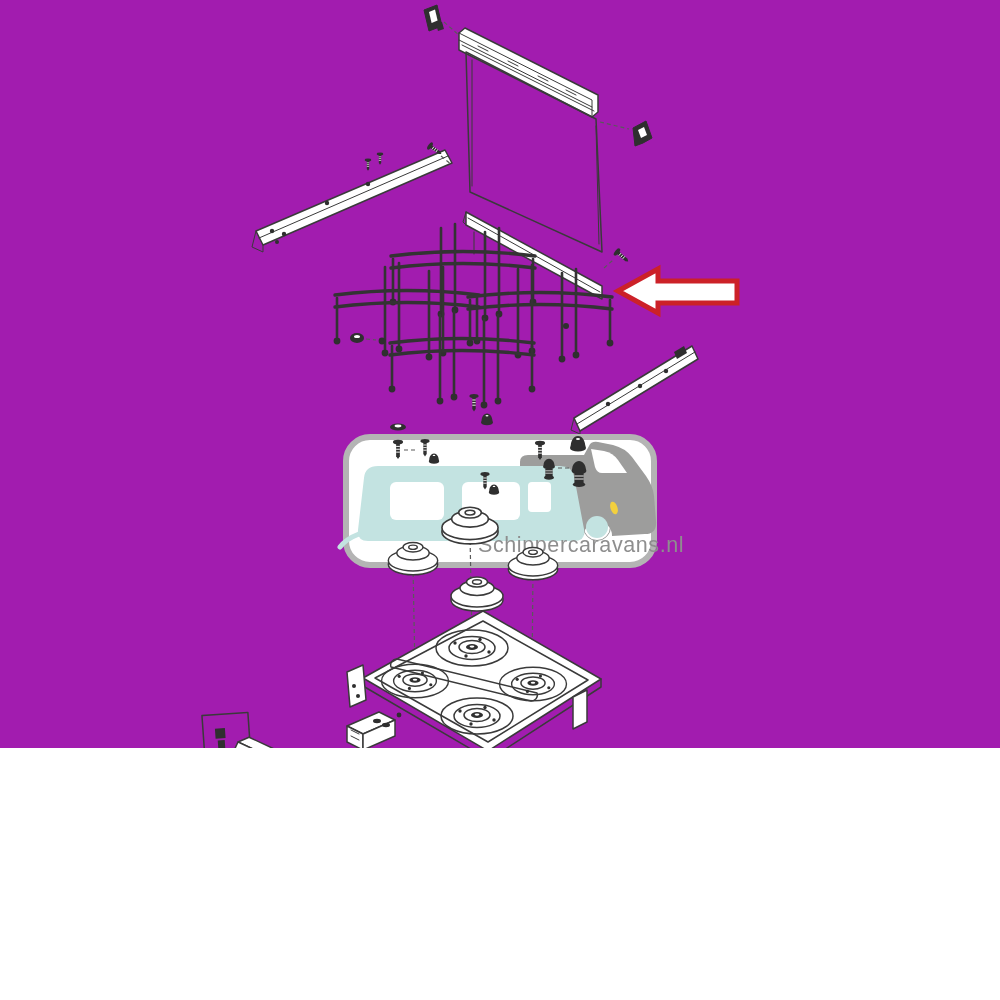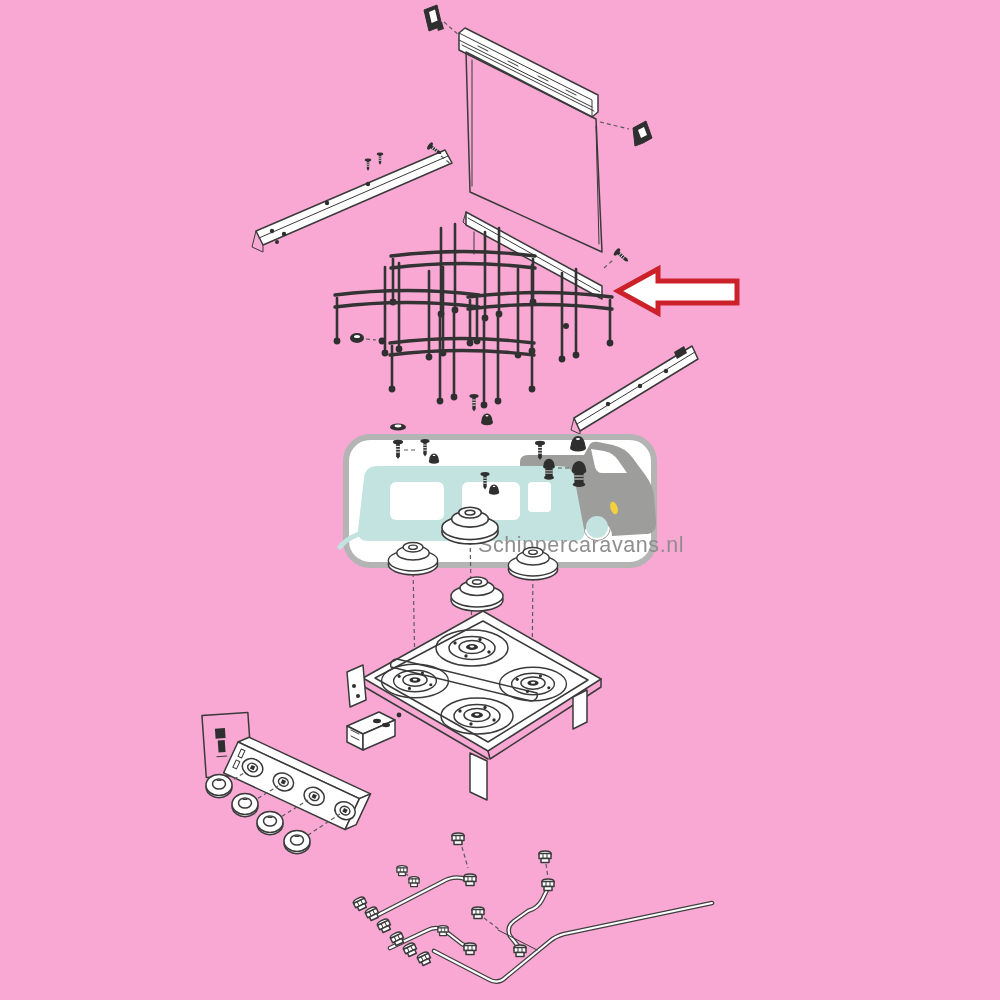--- a/index.html
+++ b/index.html
@@ -1,16 +1,16 @@
 <!DOCTYPE html>
 <html><head>
 <meta charset="utf-8">
 <style>
   html,body{margin:0;padding:0;background:#fff;}
-  .page{position:relative;width:1000px;height:1000px;background:#f9a8d4;overflow:hidden;
+  .page{position:relative;width:1000px;height:748px;background:#a21caf;overflow:hidden;
         font-family:"Liberation Sans",sans-serif;}
   svg{display:block}
   .s  {stroke:#3a3a3a;fill:none;stroke-width:1.5;stroke-linejoin:round;stroke-linecap:round}
   .sw {stroke:#3a3a3a;fill:#ffffff;stroke-width:1.5;stroke-linejoin:round;stroke-linecap:round}
   .sd {fill:#2f2f2f;stroke:none}
   .sdw{fill:#2f2f2f;stroke:#2f2f2f;stroke-width:1}
   .thin{stroke-width:1}
   .bar{stroke:#333;fill:none;stroke-width:3.4;stroke-linecap:round}
   .leg{stroke:#333;fill:none;stroke-width:2.6;stroke-linecap:round}
   .dash{stroke:#5a5a5a;stroke-width:1.2;stroke-dasharray:4 3;fill:none}

